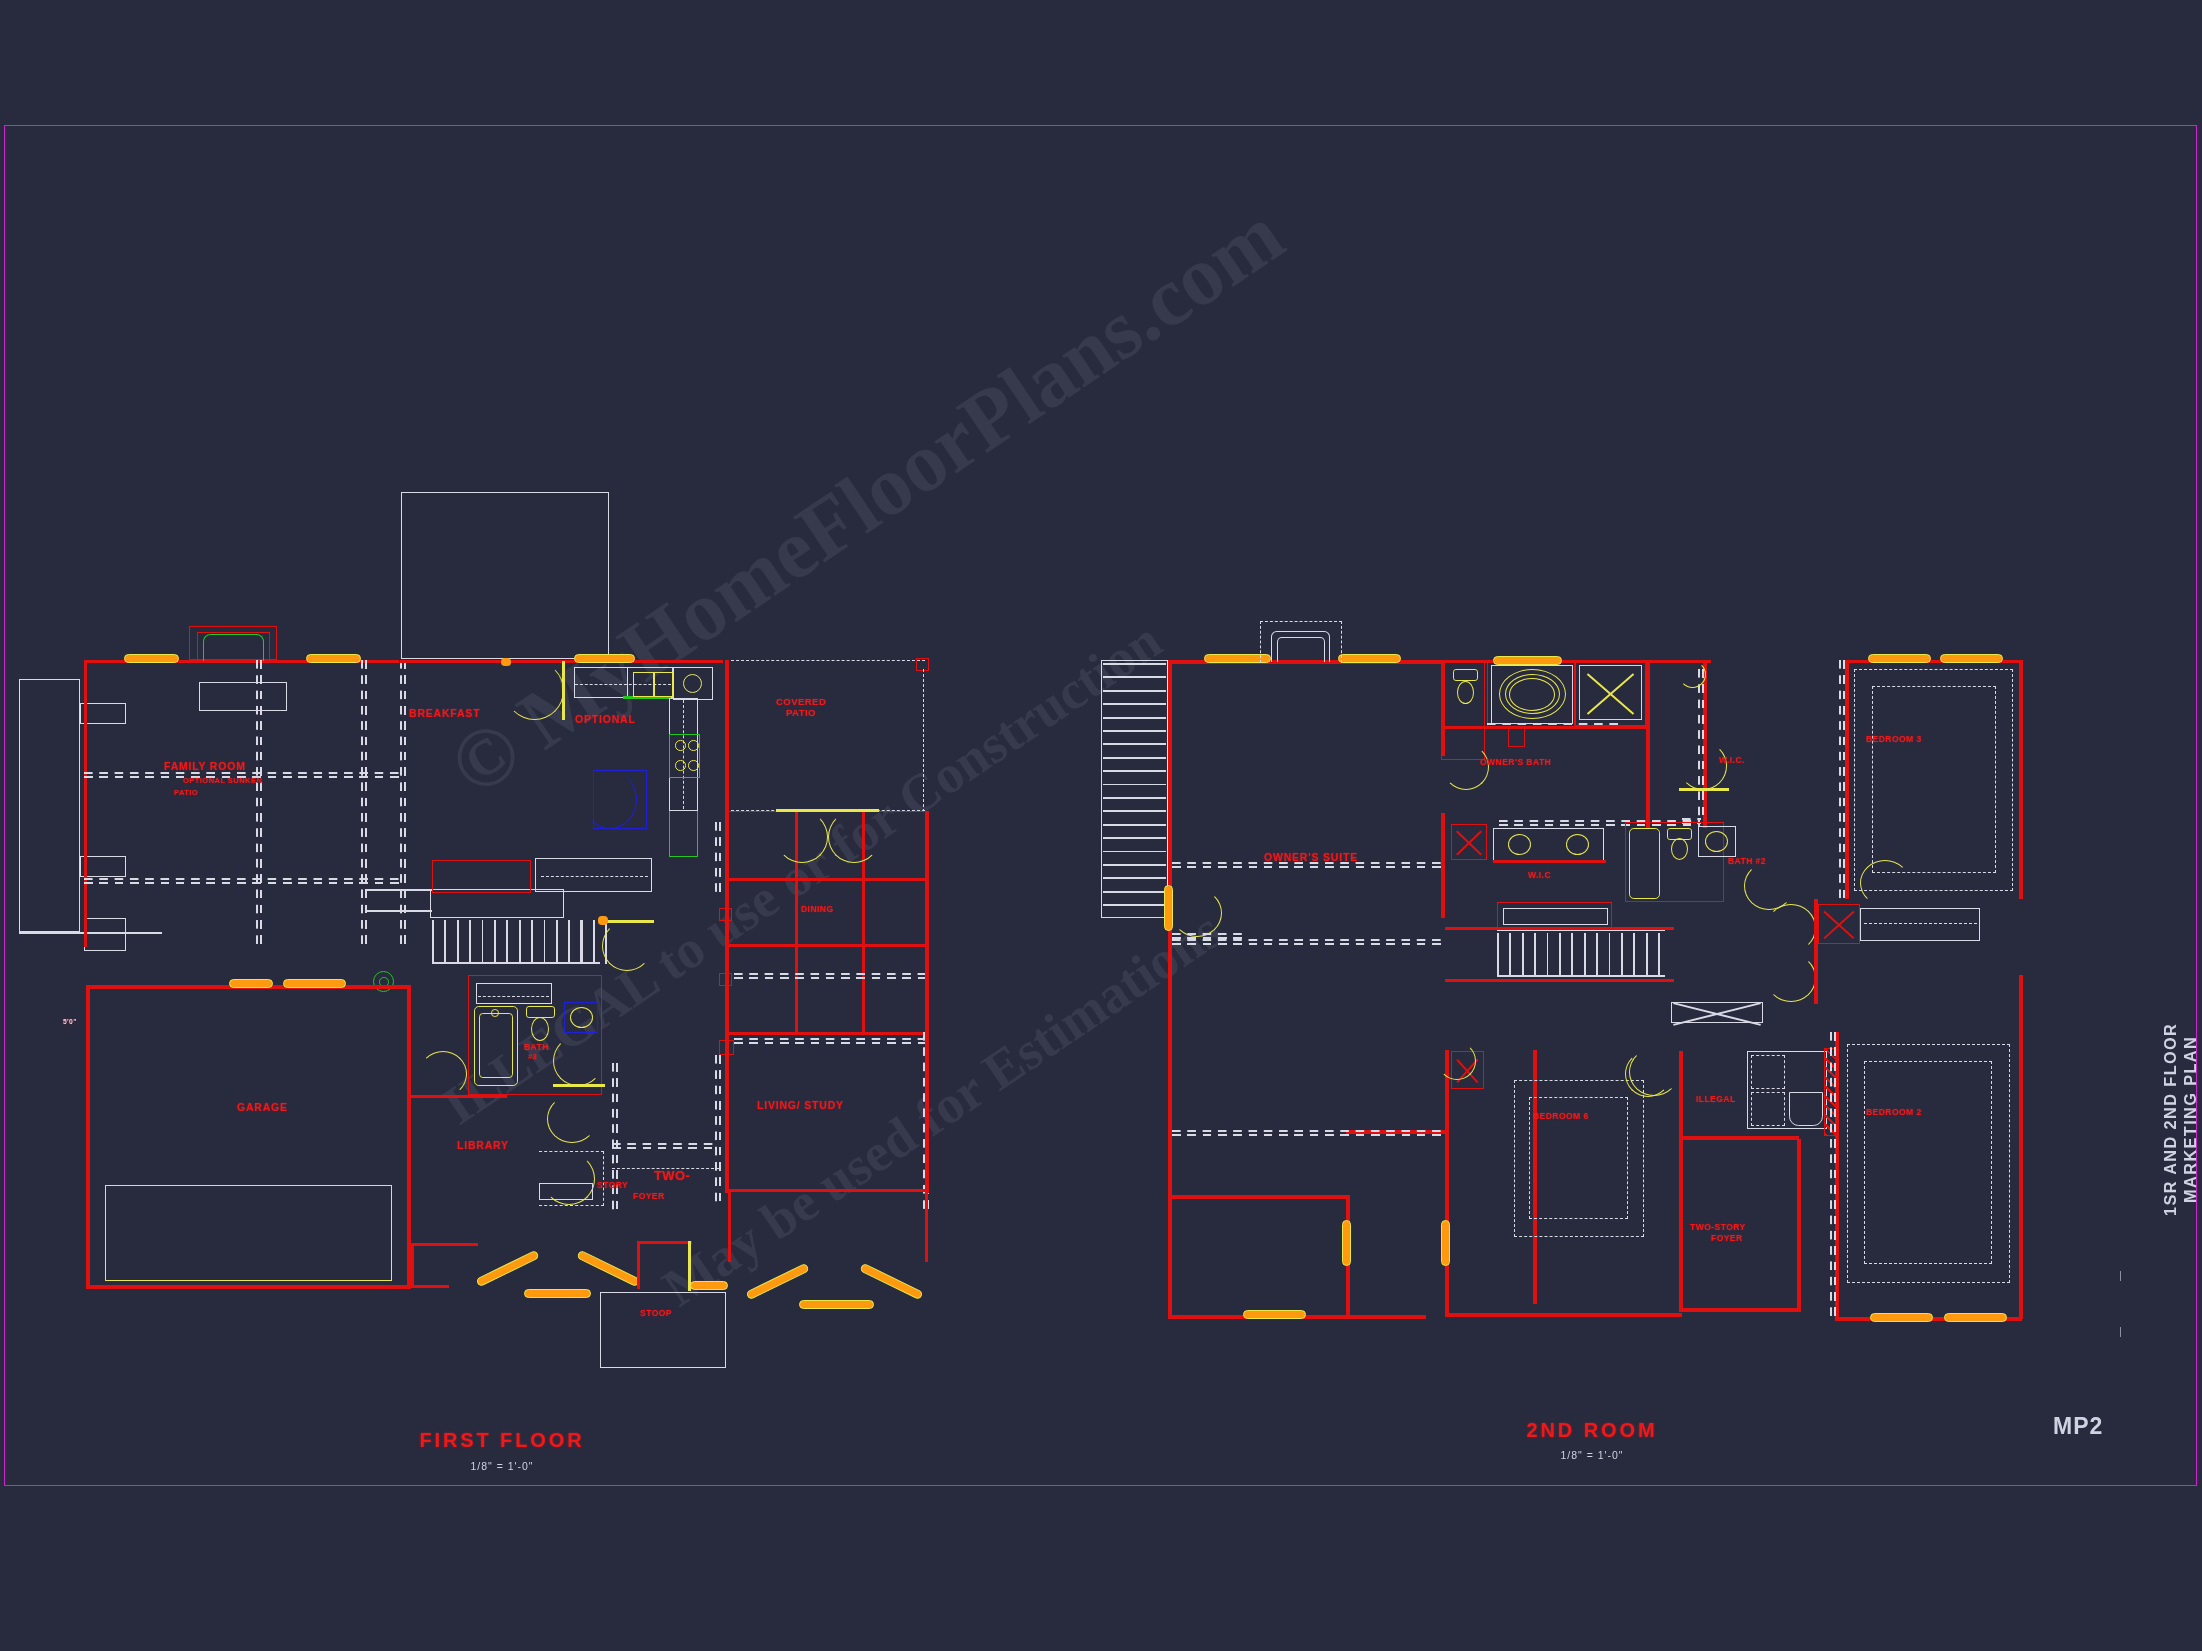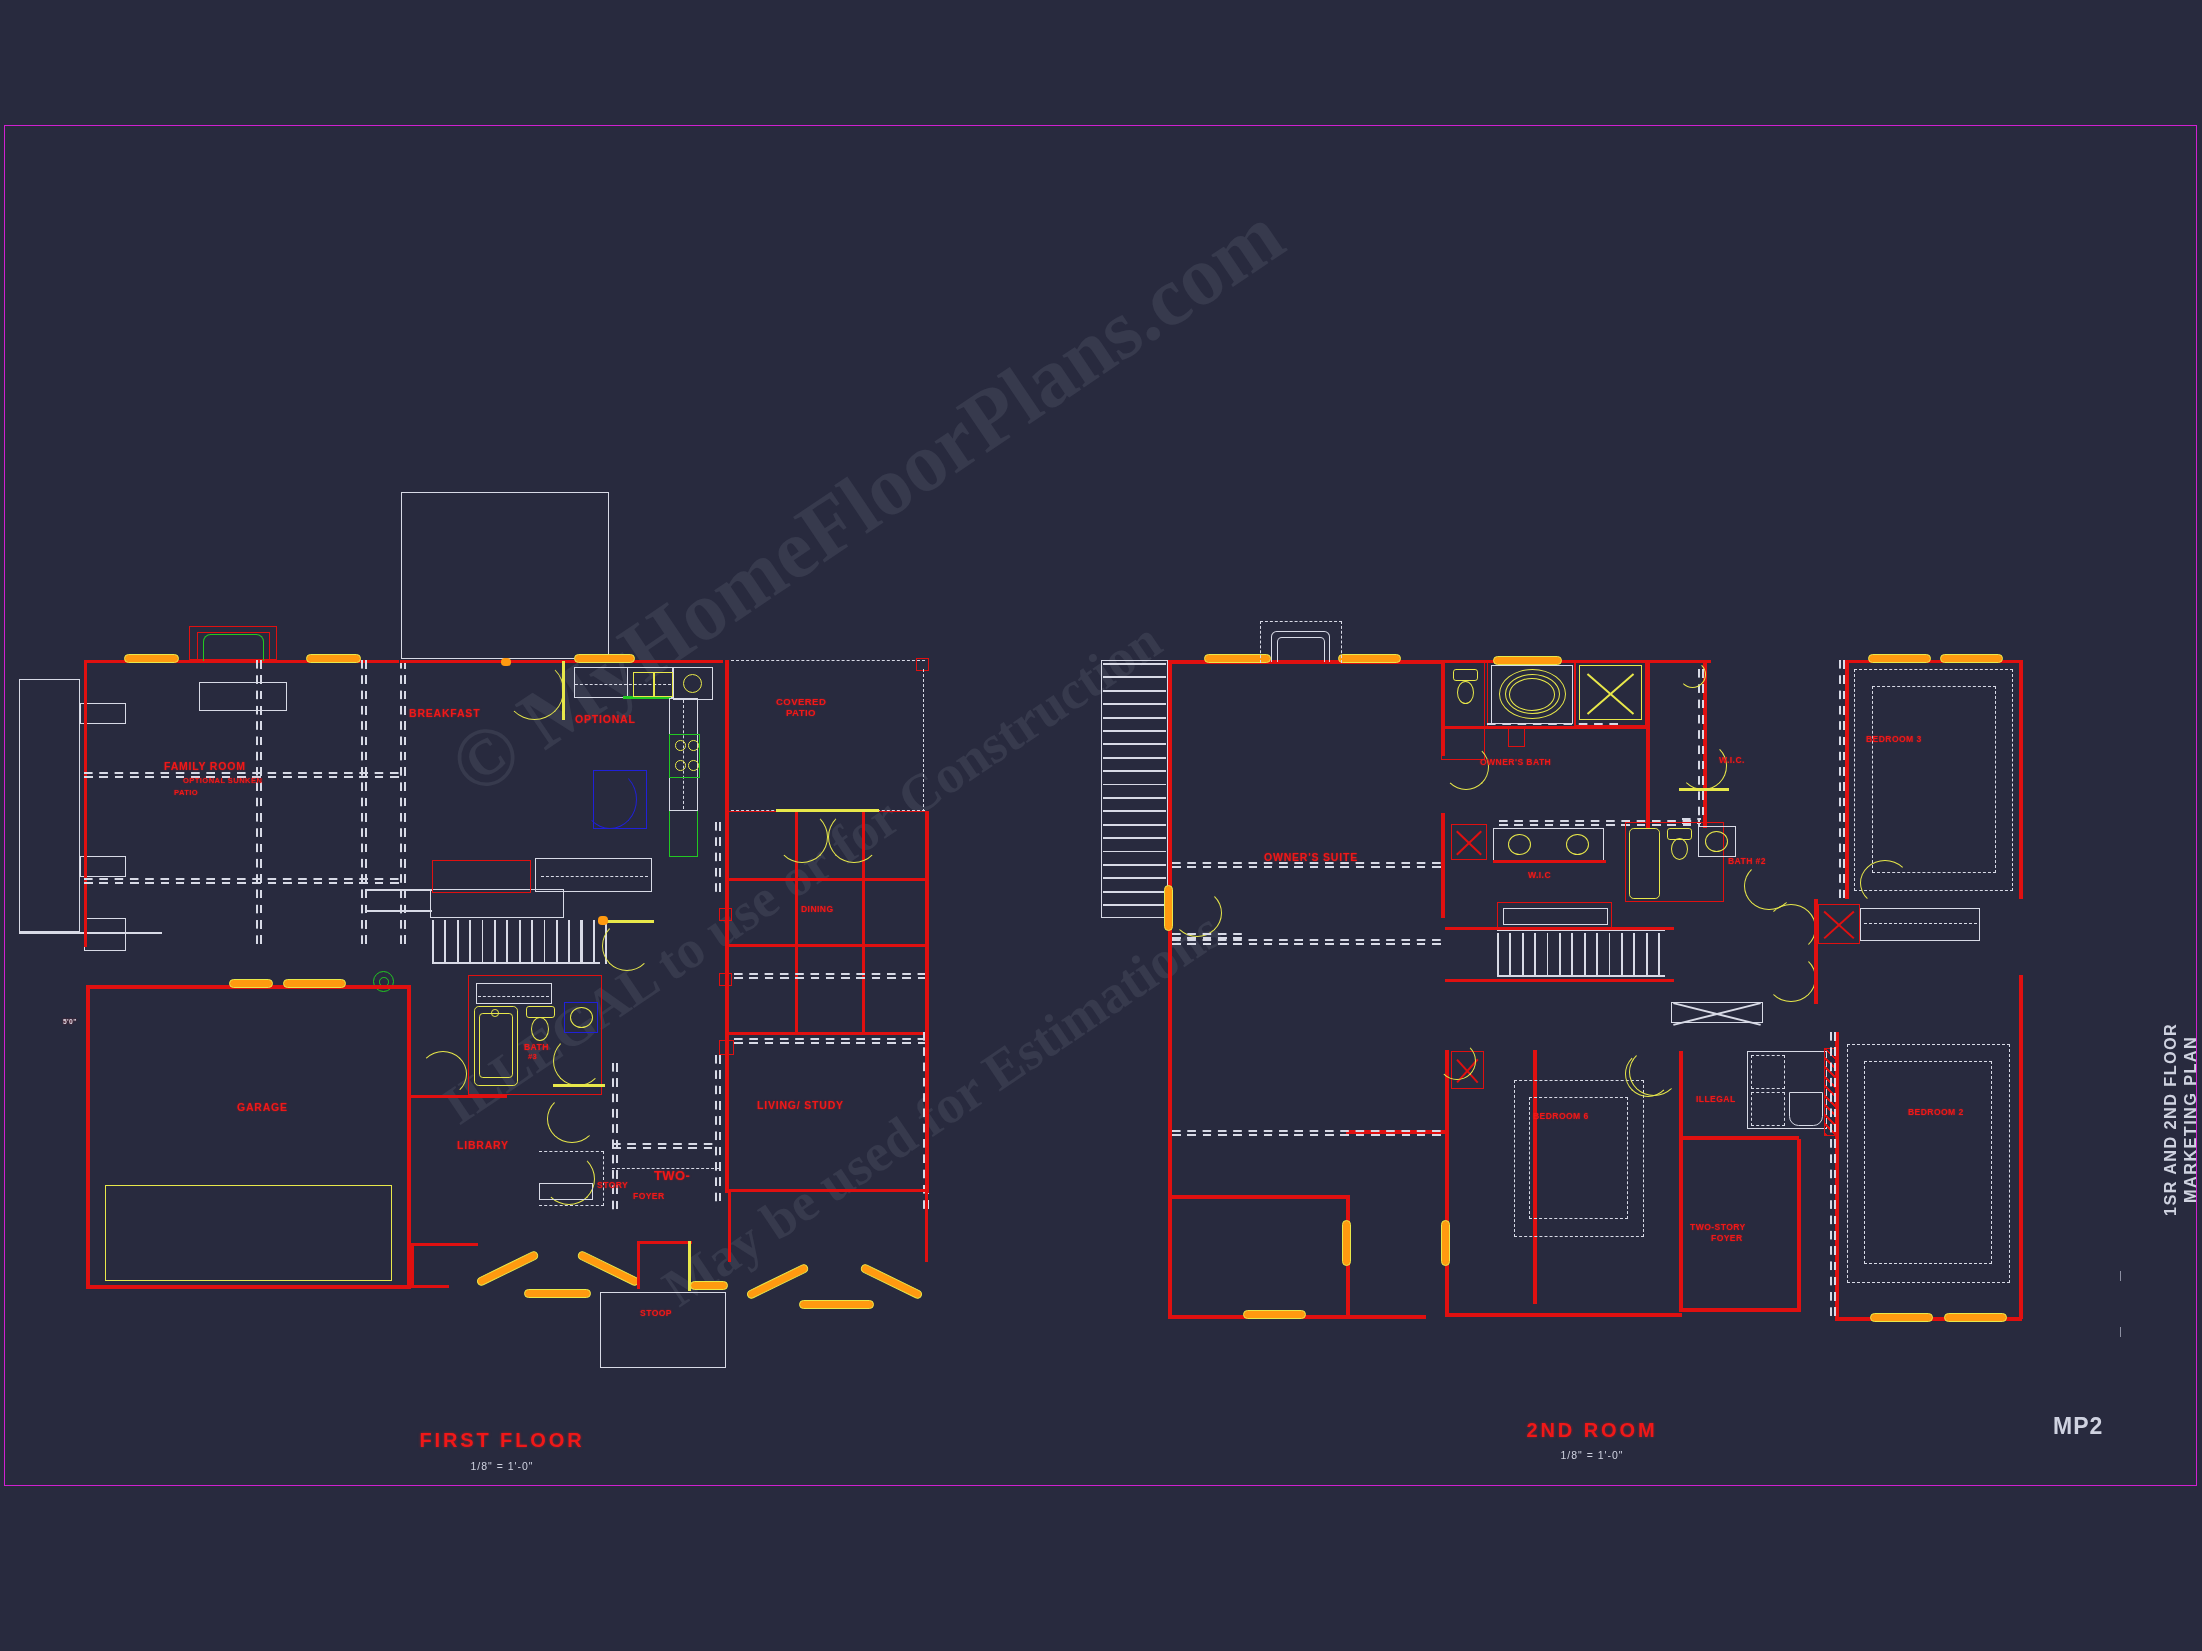--- a/index.html
+++ b/index.html
@@ -425,21 +425,21 @@
     <div class="box b-wht" style="left:1789px;top:1092px;width:34px;height:34px;border-radius:0 0 9.6px 9.6px;"></div>
     <div class="hatch" style="left:1824px;top:1048px;width:11.5px;height:88px;"></div>
     <div class="rlabel sm" style="left:1696px;top:1094px;font-size:8.6px;">ILLEGAL</div>
     <div class="swing sw-bl" style="left:1629px;top:1048px;width:50px;height:48px;"></div>
 
     <div class="ln red" style="left:1835px;top:1032px;width:3.8px;height:287px;"></div>
     <div class="ln red" style="left:2019px;top:975px;width:3.8px;height:344px;"></div>
     <div class="ln red" style="left:1835px;top:1317px;width:187px;height:3.8px;"></div>
     <div class="dash-box" style="left:1847px;top:1044px;width:163px;height:239px;"></div>
     <div class="dash-box" style="left:1864px;top:1061px;width:128px;height:203px;"></div>
-    <div class="rlabel sm" style="left:1866px;top:1107px;font-size:8.6px;margin-left:42px;">BEDROOM 2</div>
+    <div class="rlabel sm" style="left:1866px;top:1107px;font-size:8.6px;">BEDROOM 2</div>
     <div class="win" style="left:1870px;top:1313px;width:63px;"></div>
     <div class="win" style="left:1944px;top:1313px;width:63px;"></div>
 
     <div class="ln red" style="left:1679px;top:1139px;width:3.8px;height:170px;"></div>
     <div class="ln red" style="left:1797px;top:1139px;width:3.8px;height:170px;"></div>
     <div class="ln red" style="left:1679px;top:1308px;width:122px;height:3.8px;"></div>
     <div class="rlabel sm" style="left:1690px;top:1222px;font-size:8.6px;">TWO-STORY</div>
     <div class="rlabel sm" style="left:1711px;top:1233px;font-size:8.6px;">FOYER</div>
 
     <div class="ln red" style="left:1168px;top:1195px;width:3.8px;height:122px;"></div>

